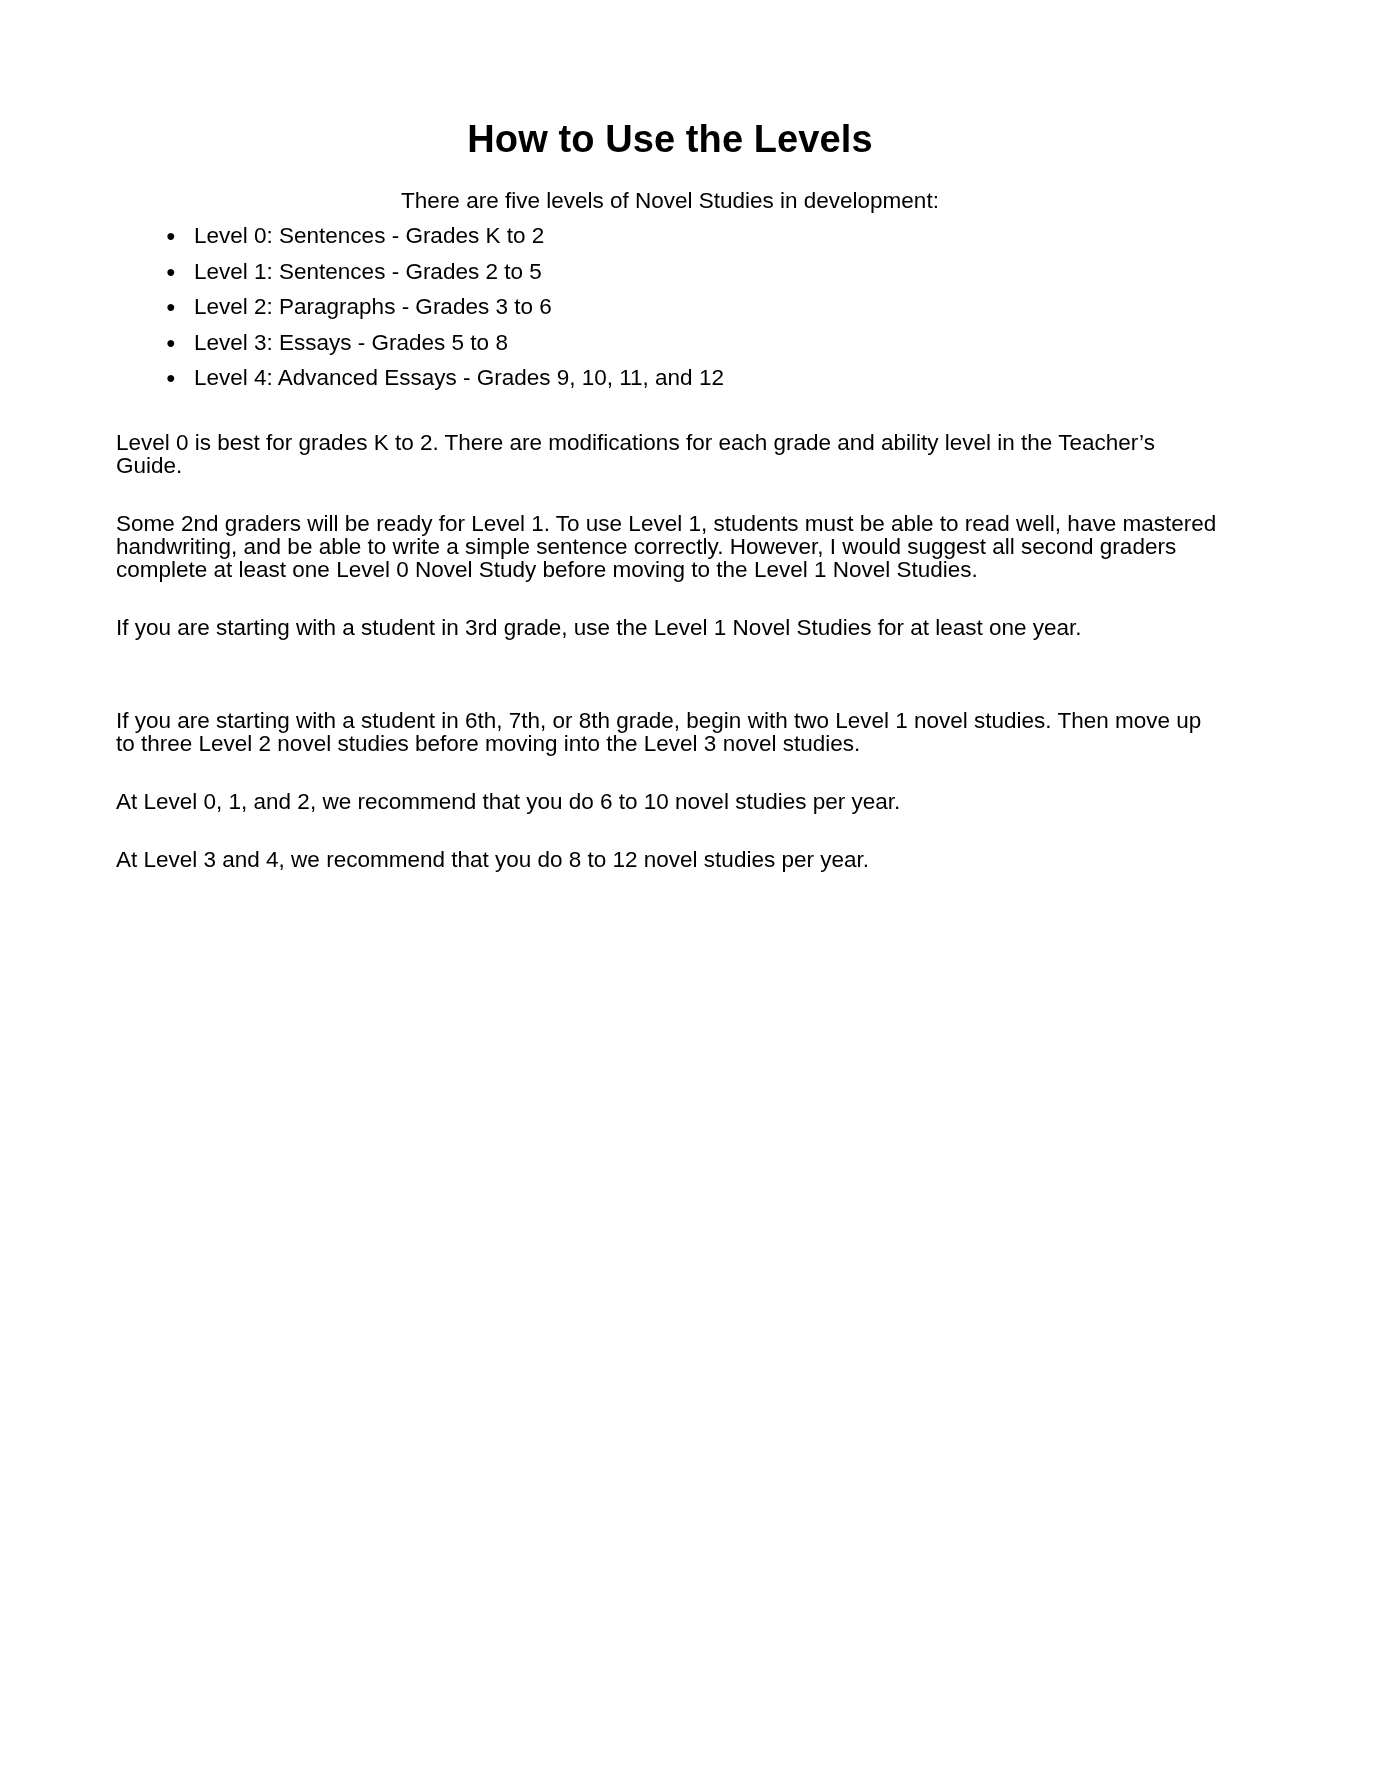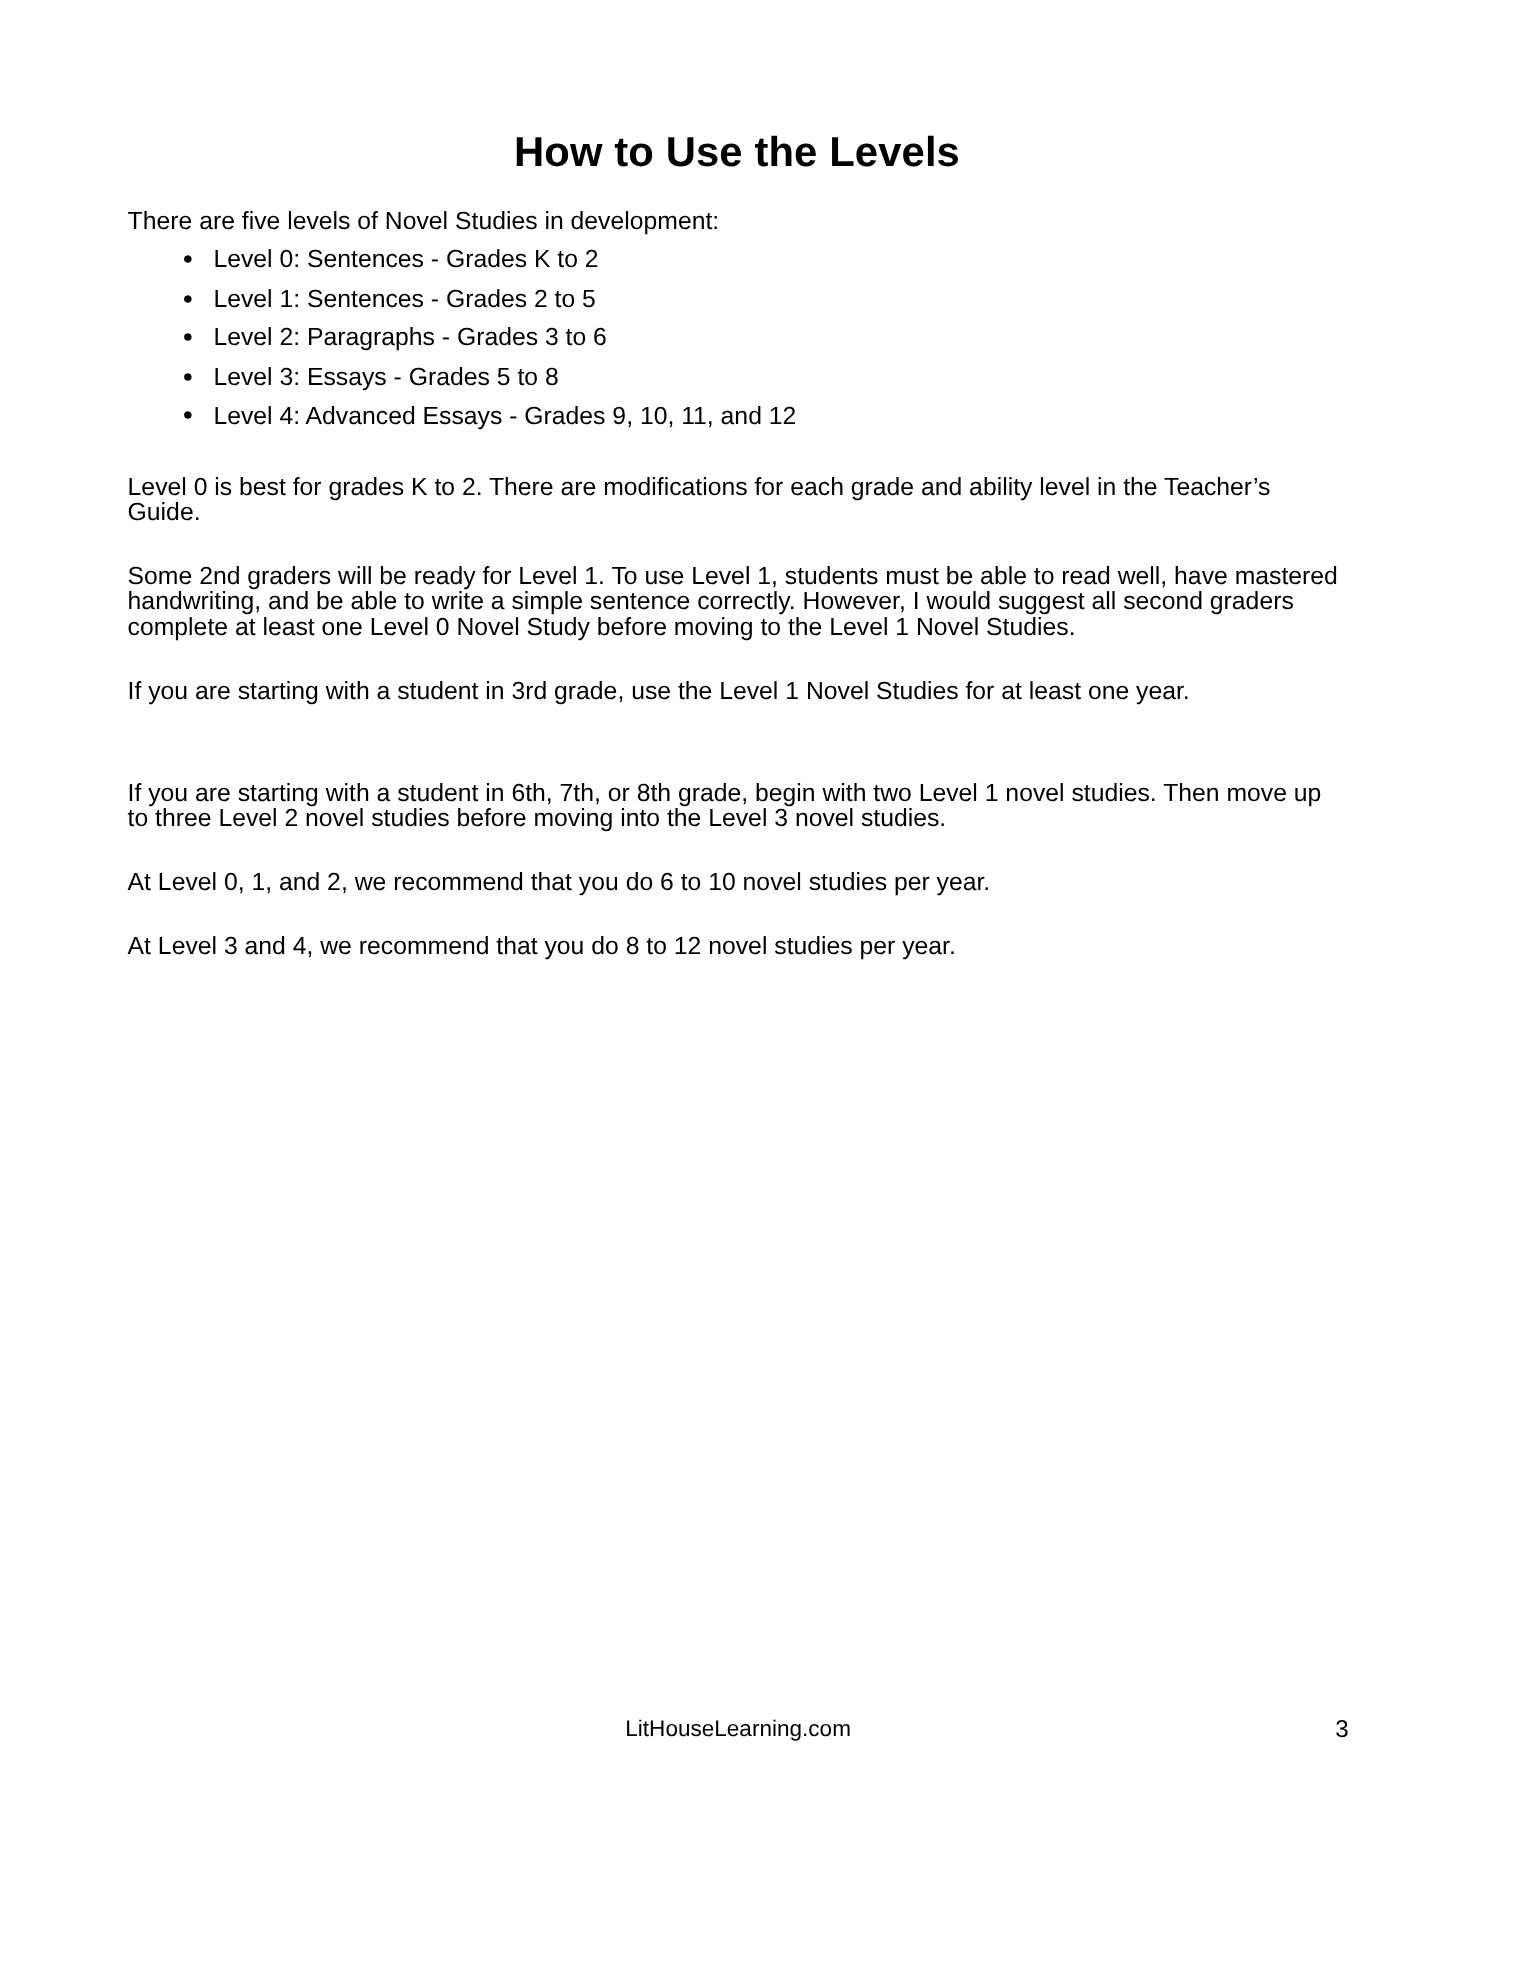--- a/index.html
+++ b/index.html
@@ -34,20 +34,21 @@
     font-size: 38px;
     font-weight: bold;
     text-align: center;
     margin: 0 0 22px 0;
     letter-spacing: 0.1px;
   }
   .intro-line {
     font-size: 22.5px;
     line-height: 35px;
     margin: 0 0 0 0;
+    text-align: center;
   }
   ul.level-list {
     list-style: none;
     margin: 0;
     padding: 0;
   }
   ul.level-list li {
     font-size: 22.5px;
     line-height: 35.5px;
     position: relative;
@@ -142,18 +143,14 @@
     <p class="para">If you are starting with a student in 6th, 7th, or 8th grade, begin with two Level 1 novel studies. Then move up to three Level 2 novel studies before moving into the Level 3 novel studies.</p>
 
     <div class="spacer"></div>
     <p class="para">At Level 0, 1, and 2, we recommend that you do 6 to 10 novel studies per year.</p>
 
     <div class="spacer"></div>
     <p class="para">At Level 3 and 4, we recommend that you do 8 to 12 novel studies per year.</p>
 
   </div>
 
-  <div class="footer">
-    <span class="footer-center">LitHouseLearning.com</span>
-    <span class="footer-page">3</span>
-  </div>
 
 </div>
 
 </body></html>

